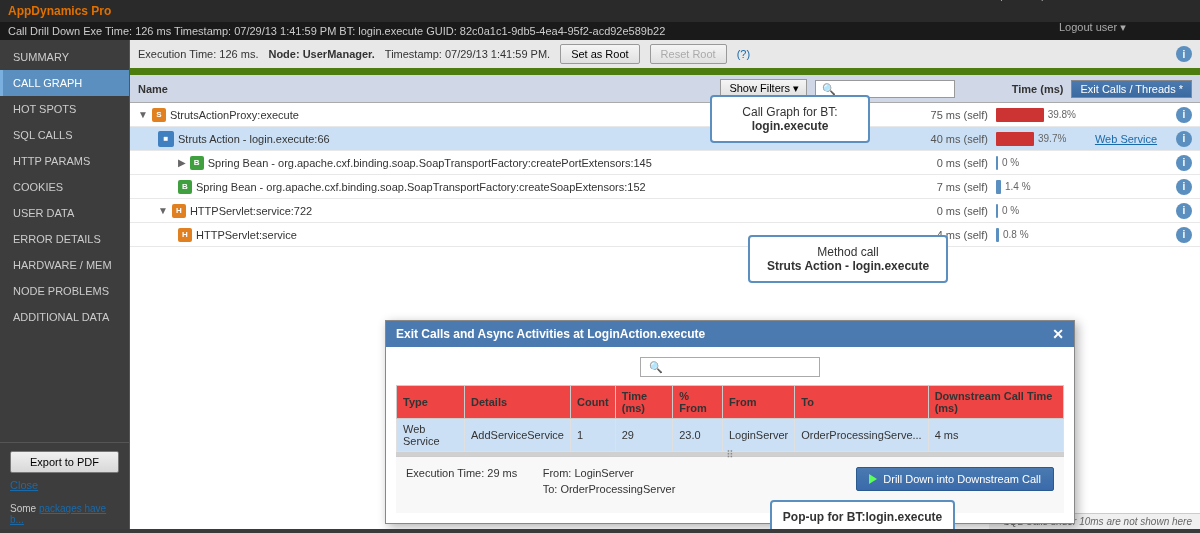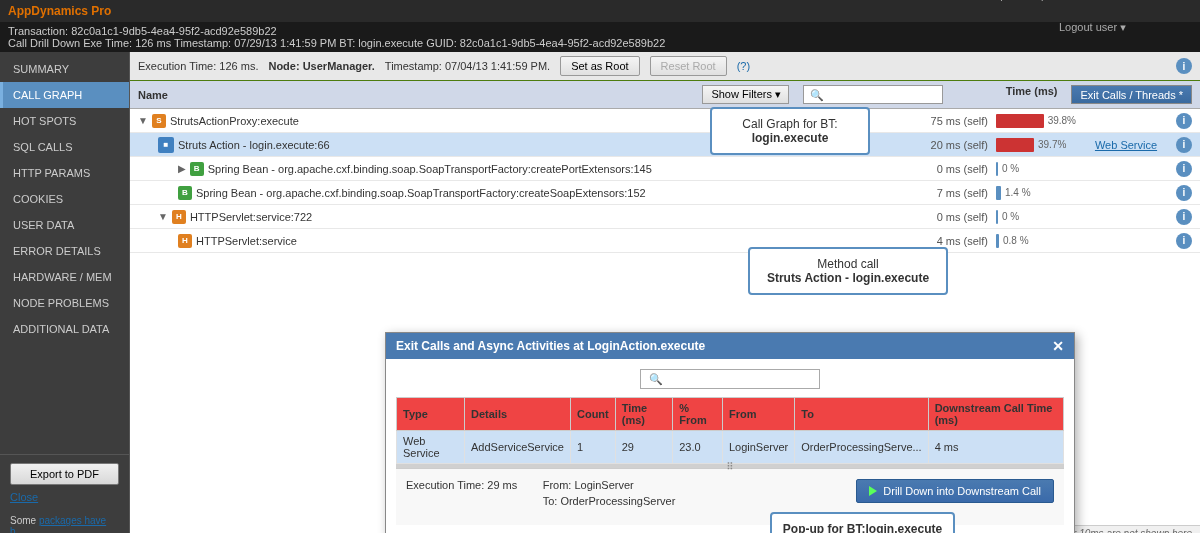--- a/index.html
+++ b/index.html
@@ -19,21 +19,21 @@
 
     
     .sidebar { width: 130px; background: #3d3d3d; border-right: 1px solid #555; display: flex; flex-direction: column; padding-top: 4px; }
     .sidebar-item { padding: 7px 10px; color: #ccc; cursor: pointer; font-size: 11px; font-weight: normal; border-left: 3px solid transparent; }
     .sidebar-item.active { background: #5a8fc0; color: #fff; border-left: 3px solid #7ab0e0; }
 
     
     .content { flex: 1; background: #f0f0f0; display: flex; flex-direction: column; overflow: hidden; position: relative; }
 
     
-    .content-header { background: #e8e8e8; border-bottom: 1px solid #4d7c0f; padding: 4px 8px; display: flex; align-items: center; gap: 10px; font-size: 11px; }
+    .content-header { background: #e8e8e8; border-bottom: 7px solid #4d7c0f; padding: 4px 8px; display: flex; align-items: center; gap: 10px; font-size: 11px; }
     .btn { padding: 3px 10px; border: 1px solid #999; background: linear-gradient(to bottom, #f5f5f5, #e0e0e0); cursor: pointer; font-size: 11px; border-radius: 2px; }
     .info-icon { width: 16px; height: 16px; border-radius: 50%; background: #5a8fc0; color: white; display: flex; align-items: center; justify-content: center; font-size: 10px; font-weight: bold; cursor: pointer; }
 
     
     .table-header { display: flex; align-items: center; background: #d0d8e8; border-bottom: 1px solid #aaa; padding: 4px 8px; justify-content: space-between; }
     .show-filters-btn { padding: 2px 8px; border: 1px solid #999; background: linear-gradient(to bottom, #f5f5f5, #e0e0e0); cursor: pointer; font-size: 11px; display: flex; align-items: center; gap: 3px; }
     .search-box { border: 1px solid #999; padding: 2px 6px; font-size: 11px; width: 140px; background: white; }
     .exit-calls-btn { padding: 2px 8px; border: 1px solid #888; background: linear-gradient(to bottom, #4a7ab0, #3a6a9f); color: white; cursor: pointer; font-size: 11px; }
 
     
@@ -96,21 +96,20 @@
     <span style="cursor:pointer;">Help</span>
     <span style="cursor:pointer;">Setup</span>
     <span style="cursor:pointer;margin-top:32px;">Logout user ▾</span>
     <span style="cursor:pointer; margin-left:8px;">−</span>
     <span style="cursor:pointer;">□</span>
     <span style="cursor:pointer;">✕</span>
   </div>
 </div>
 
 <div class="transaction-bar">
-  <div>Transaction: 82c0a1c1-9db5-4ea4-95f2-acd92e589b22</div>
   <div>Call Drill Down  Exe Time: 126 ms  Timestamp: 07/29/13 1:41:59 PM  BT: login.execute GUID: 82c0a1c1-9db5-4ea4-95f2-acd92e589b22</div>
 </div>
 
 <div class="main-layout">
 
   <div class="sidebar">
     <div class="sidebar-item">SUMMARY</div>
     <div class="sidebar-item active">CALL GRAPH</div>
     <div class="sidebar-item">HOT SPOTS</div>
     <div class="sidebar-item">SQL CALLS</div>
@@ -130,31 +129,31 @@
       <span>Some</span>
       <a class="packages-link">packages have b...</a>
     </div>
   </div>
 
   <div class="content">
 
     <div class="content-header">
       <span>Execution Time: 126 ms.</span>
       <span style="font-weight:bold;">Node: UserManager.</span>
-      <span>Timestamp: 07/04/13 1:41:59 PM.</span>
+      <span>Timestamp: 07/29/13 1:41:59 PM.</span>
       <button class="btn">Set as Root</button>
       <button class="btn" style="color:#aaa;">Reset Root</button>
       <span style="color:#1a6aaa; cursor:pointer;">(?)</span>
       <div style="flex:1;"></div>
       <div class="info-icon">i</div>
     </div>
 
     <div class="table-header">
       <div style="flex:1; font-weight:bold;">Name</div>
-      <div style="display:flex; gap:14px;">
+      <div style="display:flex; align-items:center; gap:8px;">
         <button class="show-filters-btn">Show Filters ▾</button>
         <input class="search-box" type="text" placeholder="🔍" style="">
         <div style="min-width:100px; text-align:right; font-weight:bold;">Time (ms)</div>
         <button class="exit-calls-btn">Exit Calls / Threads *</button>
       </div>
     </div>
 
     <div class="call-graph-table">
 
       <div class="cg-row">
@@ -172,21 +171,21 @@
         <div class="cg-info-cell">
           <div class="info-icon">i</div>
         </div>
       </div>
 
       <div class="cg-row selected">
         <div class="cg-name-cell cg-indent1">
           <span class="node-icon node-blue" style="width:16px; height:16px; border-radius:2px;">■</span>
           <span>Struts Action - login.execute:66</span>
         </div>
-        <div class="cg-time-cell">20 ms (self)</div>
+        <div class="cg-time-cell">40 ms (self)</div>
         <div class="cg-bar-cell">
           <div class="cg-bar red" style="width:38px;"></div>
           <span class="cg-pct">39.7%</span>
         </div>
         <div class="cg-link-cell">
           <span class="cg-link">Web Service</span>
         </div>
         <div class="cg-info-cell">
           <div class="info-icon">i</div>
         </div>

